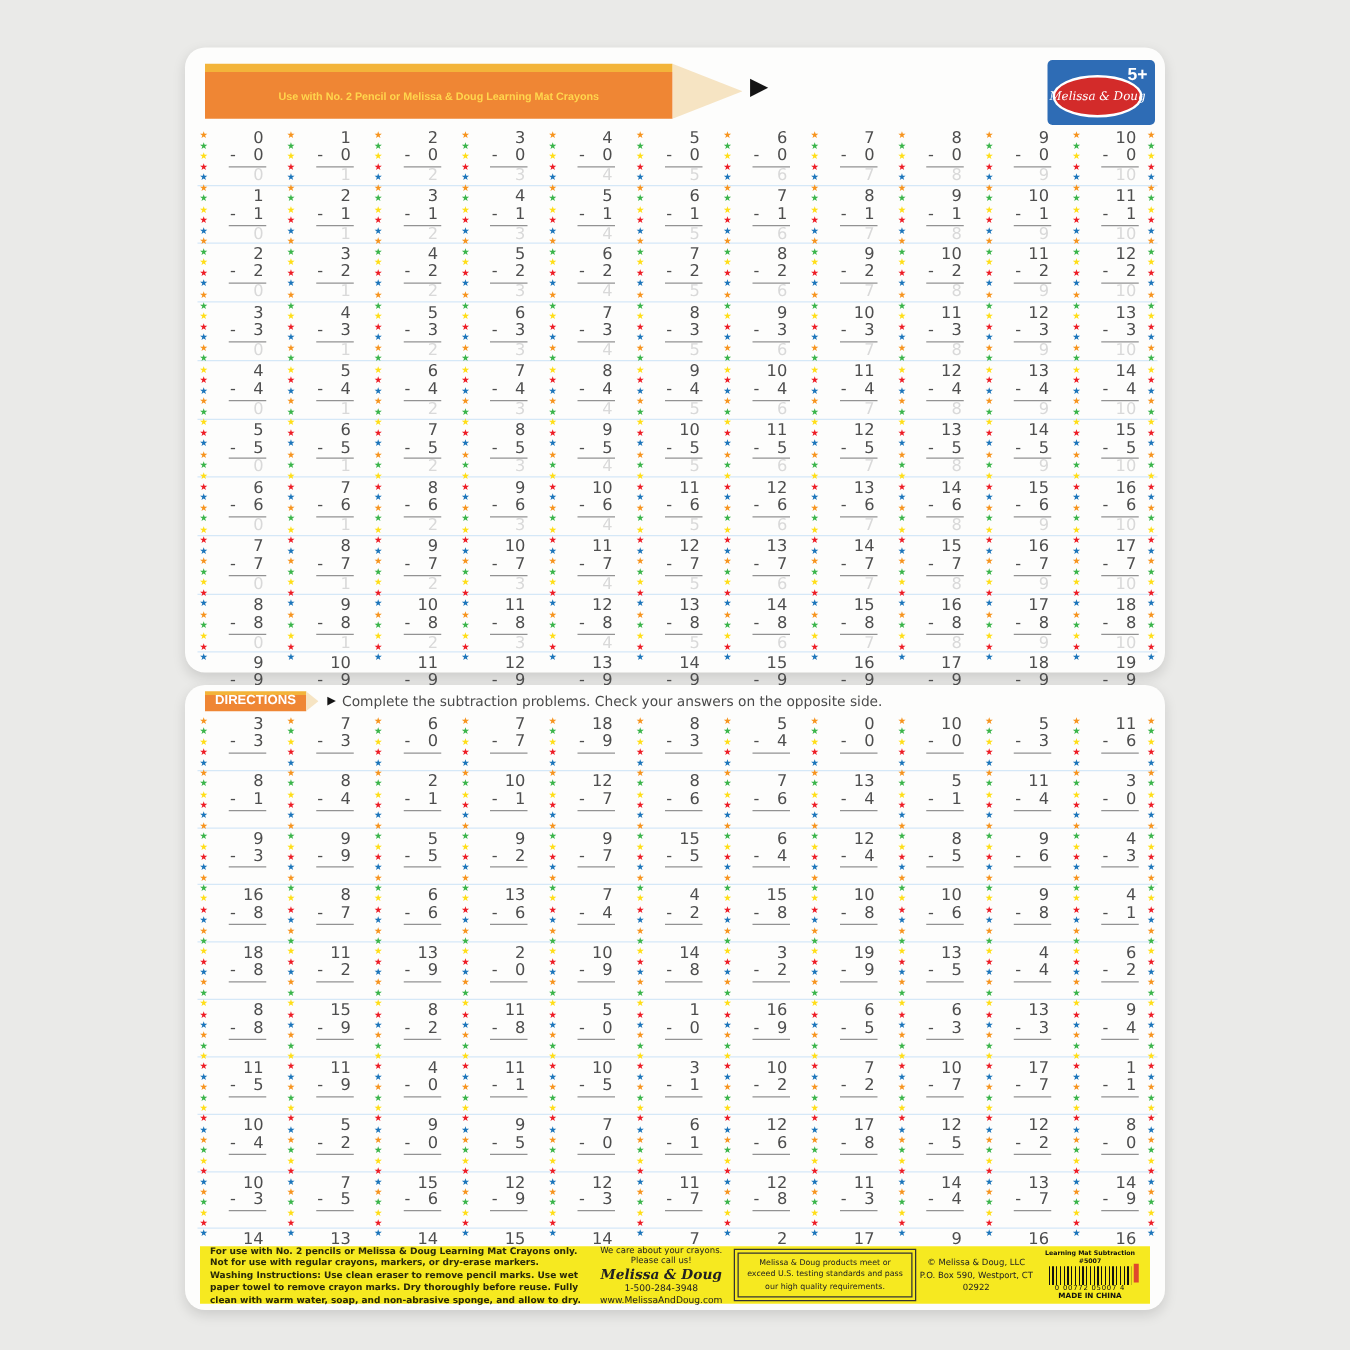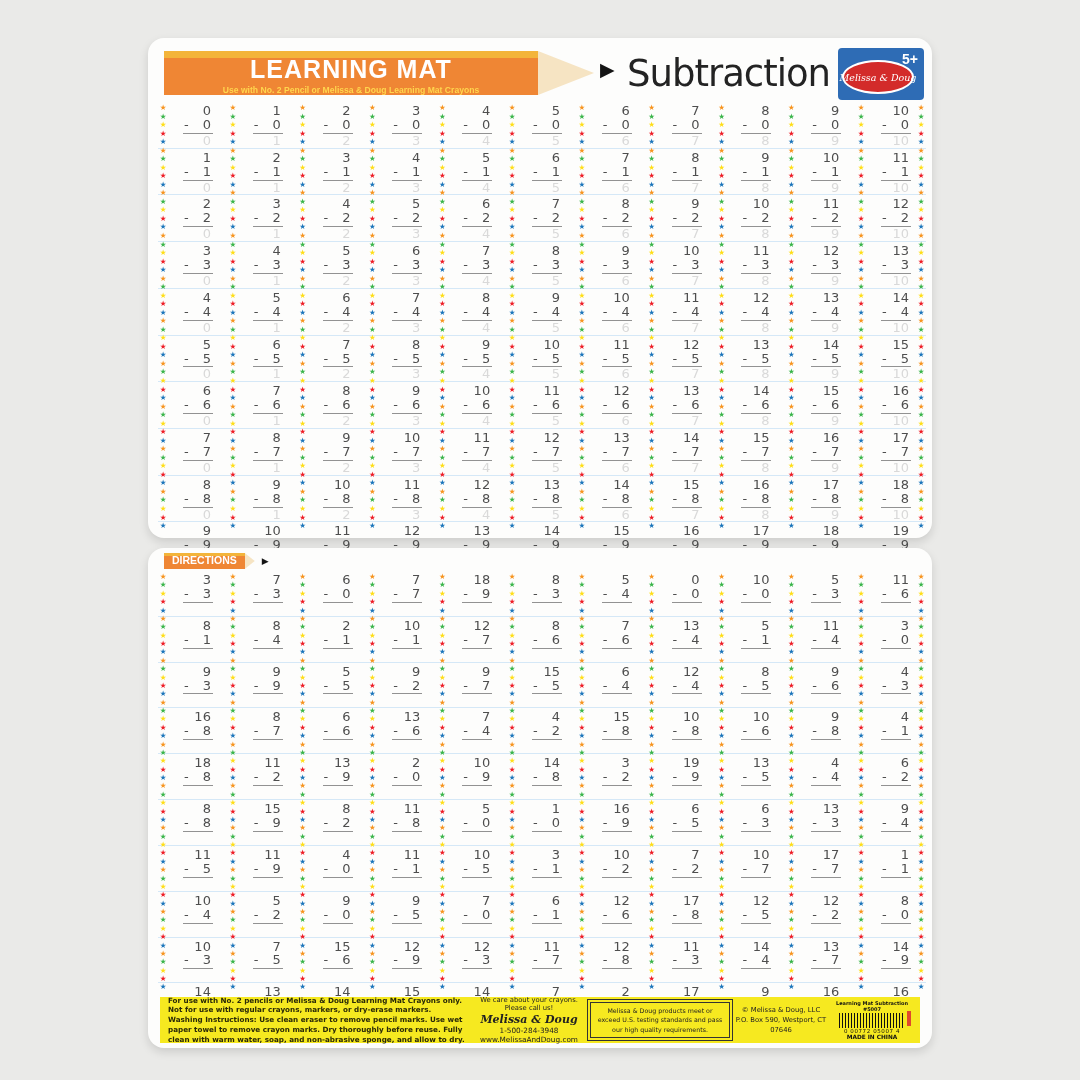--- a/index.html
+++ b/index.html
@@ -67,26 +67,24 @@
   .bc-made{font-size:5.8px;font-weight:bold;}
   .bc-red{position:absolute;right:1px;top:11px;width:4px;height:15px;background:#e0492c;}
 </style>
 </head>
 <body>
 
 <div class="canvas">
 
   <div class="mat mat-top">
     <div class="pencil-banner">
-      <div class="banner-title">LEARNING MAT</div>
       <div class="banner-subtitle">Use with No. 2 Pencil or Melissa &amp; Doug Learning Mat Crayons</div>
     </div>
     <div class="pencil-tip"></div>
     <div class="subject-arrow">▶</div>
-    <div class="subject-title">Subtraction</div>
     <div class="logo-block">
       <div class="age-badge">5+</div>
       <div class="logo-oval">
         <span class="logo-text">Melissa &amp; Doug</span>
       </div>
     </div>
     <div class="grid grid-answers" style="position: absolute;">
         <div class="grid-row">
           <div class="cell">
             <div class="prob">
@@ -1832,20 +1830,21 @@
           <span class="star" style="color: rgb(27, 117, 187);">★</span>
         </div>
       </div>
   </div>
 
   <div class="mat mat-bottom">
     <div class="directions-row">
       <div class="dir-banner">DIRECTIONS</div>
       <div class="dir-tip"></div>
       <div class="dir-arrow">▶</div>
+      <div class="dir-text">Complete the subtraction problems. Check your answers on the opposite side.</div>
     </div>
     <div class="grid grid-worksheet" style="position: absolute;">
         <div class="grid-row">
           <div class="cell">
             <div class="prob">
               <div class="top">3</div>
               <div class="bot">
                 <span>-</span>
                 <span>3</span>
               </div>
@@ -3591,21 +3590,21 @@
       <div class="f-usage">For use with No. 2 pencils or Melissa &amp; Doug Learning Mat Crayons only. Not for use with regular crayons, markers, or dry-erase markers. Washing Instructions: Use clean eraser to remove pencil marks. Use wet paper towel to remove crayon marks. Dry thoroughly before reuse. Fully clean with warm water, soap, and non-abrasive sponge, and allow to dry.</div>
       <div class="f-contact">
         <div class="f-c1">We care about your crayons. Please call us!</div>
         <div class="f-script">Melissa &amp; Doug</div>
         <div class="f-phone">1-500-284-3948</div>
         <div class="f-web">www.MelissaAndDoug.com</div>
       </div>
       <div class="f-quality">Melissa &amp; Doug products meet or exceed U.S. testing standards and pass our high quality requirements.</div>
       <div class="f-copy">
         <div>© Melissa &amp; Doug, LLC</div>
-        <div>P.O. Box 590, Westport, CT 07646</div>
+        <div>P.O. Box 590, Westport, CT 02922</div>
       </div>
       <div class="f-barcode">
         <div class="bc-title">Learning Mat Subtraction</div>
         <div class="bc-title">#5007</div>
         <div class="bc-bars"></div>
         <div class="bc-digits">0 00772 05007 4</div>
         <div class="bc-made">MADE IN CHINA</div>
         <div class="bc-red"></div>
       </div>
     </div>

